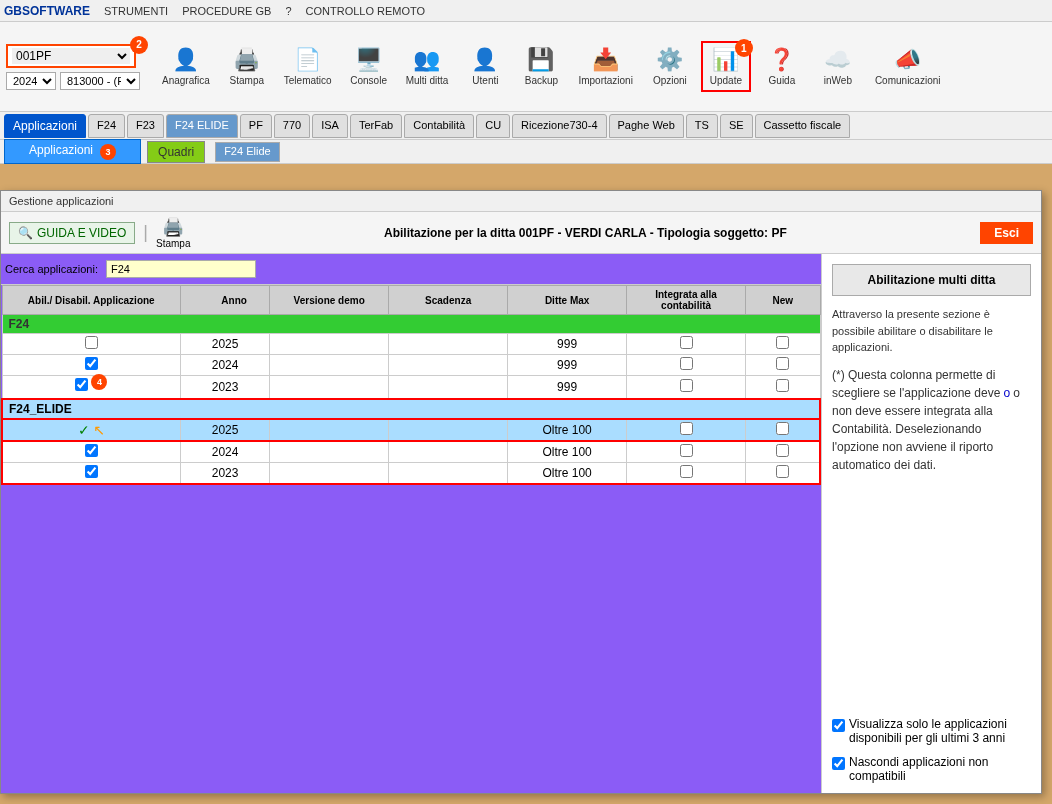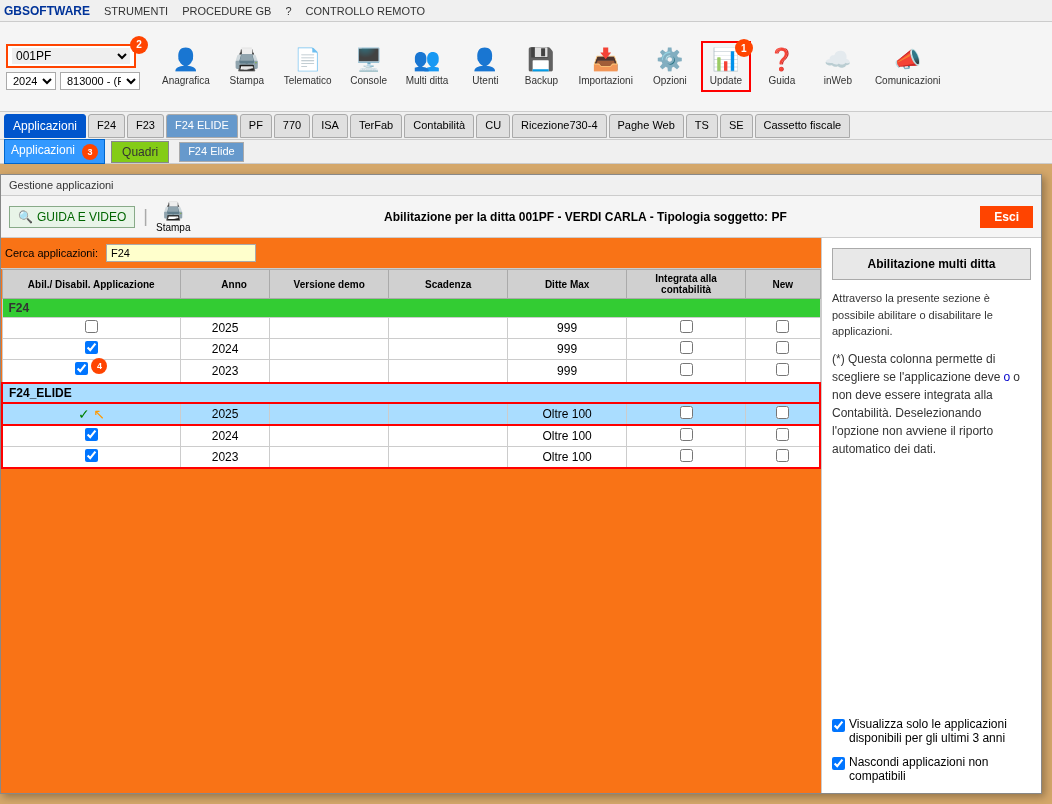--- a/index.html
+++ b/index.html
@@ -197,24 +197,24 @@
       line-height: 16px;
       text-align: center;
       font-size: 9px;
       font-weight: bold;
       margin-left: 4px;
       vertical-align: middle;
     }
 
     
     .dialog {
-      background: #f97316;
+      background: #8b5cf6;
       border: 1px solid #888;
       box-shadow: 3px 3px 8px rgba(0,0,0,0.3);
-      margin: 10px 10px 10px 0;
+      margin: 26px 10px 10px 0;
       flex: 1;
       display: flex;
       flex-direction: column;
       max-height: 650px;
     }
 
     .dialog-header {
       background: #f0f0f0;
       border-bottom: 1px solid #ccc;
       padding: 4px 8px;
@@ -489,21 +489,21 @@
   <div class="tab-btn">Contabilità</div>
   <div class="tab-btn">CU</div>
   <div class="tab-btn">Ricezione730-4</div>
   <div class="tab-btn">Paghe Web</div>
   <div class="tab-btn">TS</div>
   <div class="tab-btn">SE</div>
   <div class="tab-btn">Cassetto fiscale</div>
 </div>
 
 <div class="sub-tab-area">
-  <div class="sidebar-btn applicazioni pos-relative" style="display:inline-block;padding:3px 6px;font-size:11px;cursor:pointer;">
+  <div class="sidebar-btn applicazioni pos-relative" style="display:inline-block;padding:3px 24px;font-size:11px;cursor:pointer;">
     <span>Applicazioni</span>
     <span class="badge-circle-3">3</span>
   </div>
   <div class="sidebar-btn quadri" style="display:inline-block;padding:3px 10px;font-size:11px;cursor:pointer;margin-left:4px;">
     <span>Quadri</span>
   </div>
   <div style="margin-left:8px;">
     <div class="sub-tab active">F24 Elide</div>
   </div>
 </div>

